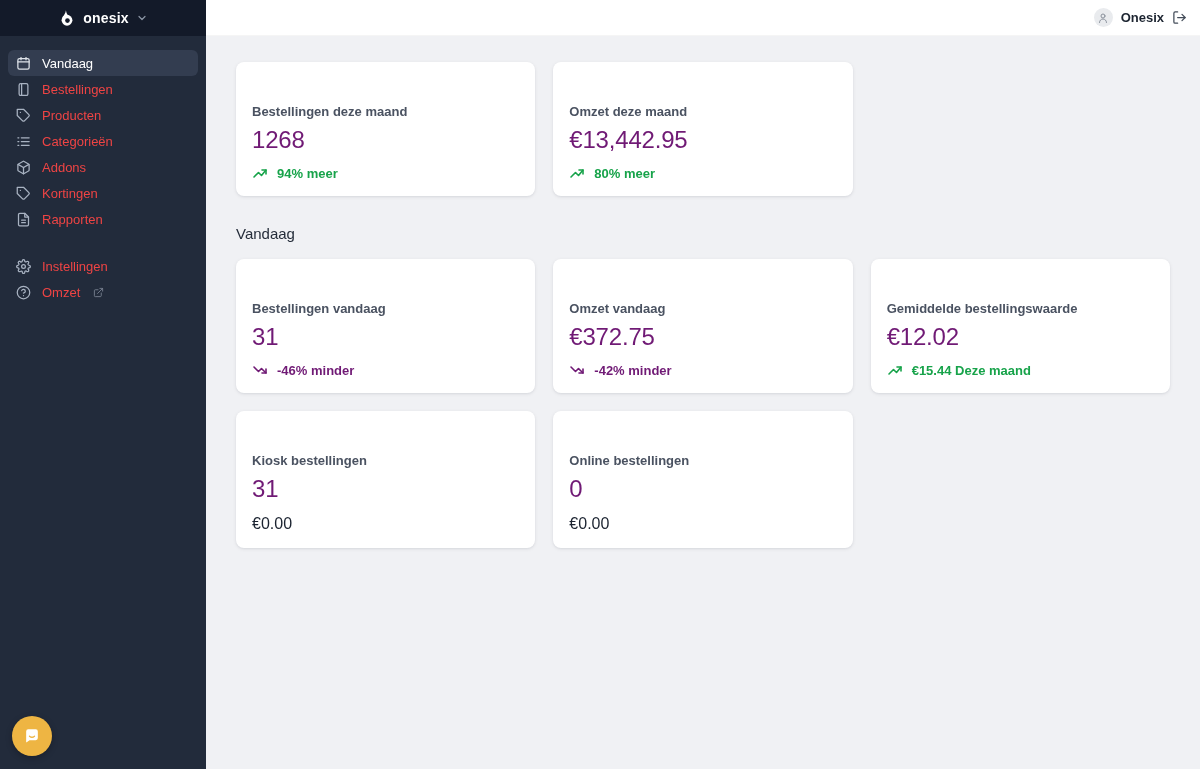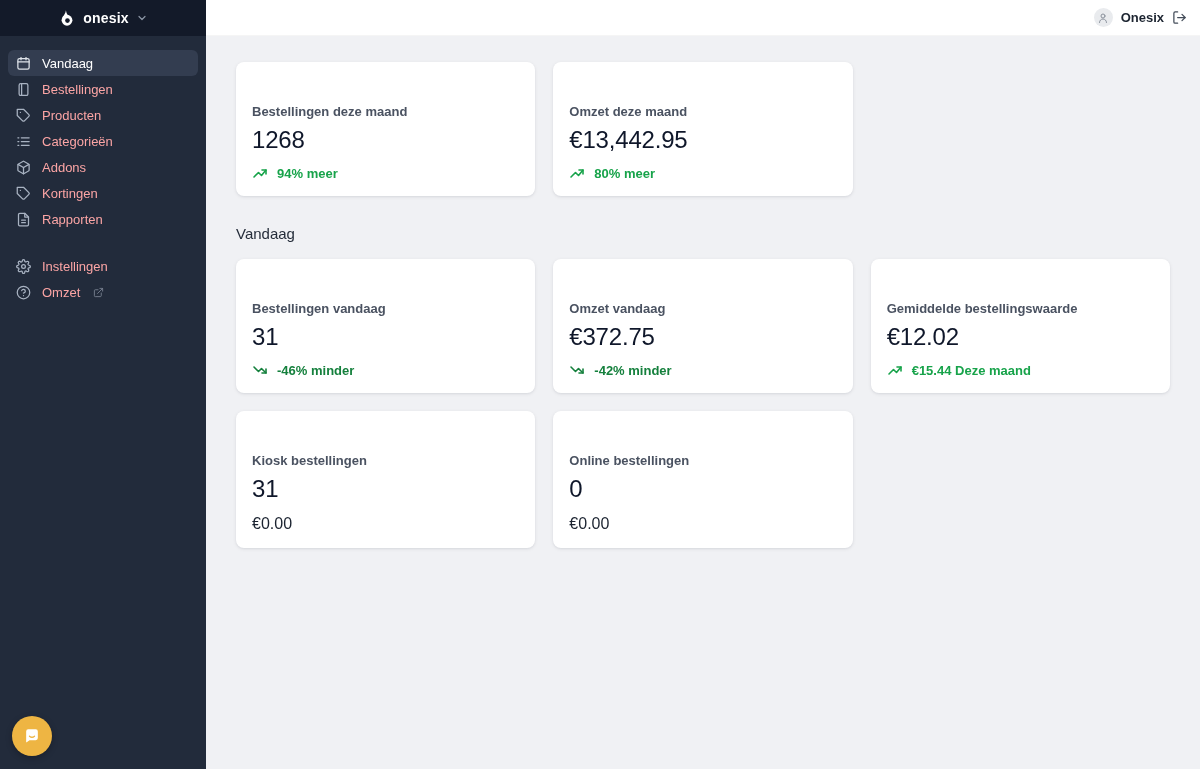--- a/index.html
+++ b/index.html
@@ -21,21 +21,21 @@
     height: 36px; background: #131a29; flex: 0 0 36px;
     display: flex; align-items: center; justify-content: center; gap: 7px;
     color: #fff;
   }
   .brand-name { font-size: 14px; font-weight: 700; letter-spacing: .2px; }
   .brand-chevron { color: #8b95a5; display: flex; }
   .nav { padding: 14px 8px 0 8px; }
   .nav-item {
     display: flex; align-items: center; gap: 11px;
     height: 26px; padding: 0 8px; border-radius: 6px;
-    color: #fca5a5; font-size: 13px; cursor: pointer; user-select: none;
+    color: #ef4444; font-size: 13px; cursor: pointer; user-select: none;
   }
   .nav-item .ico { display: flex; color: #a9b3c2; }
   .nav-item.active { background: #333d50; color: #fff; }
   .nav-item.active .ico { color: #dfe4ea; }
   .nav-footer { margin-top: 21px; }
   .ext { color: #77808f; display: flex; margin-left: 2px; }
   
   .topbar {
     position: absolute; left: 206px; right: 0; top: 0; height: 36px;
     background: #ffffff; border-bottom: 1px solid rgba(0,0,0,.04);
@@ -56,27 +56,27 @@
   }
   .grid {
     display: grid; grid-template-columns: repeat(3, 1fr); gap: 18px;
   }
   .card {
     background: #fff; border-radius: 8px; padding: 14px 16px 15px;
     box-shadow: 0 1px 2px rgba(16,24,40,.05), 0 1px 4px rgba(16,24,40,.07);
     min-height: 95px;
   }
   .card-label { font-size: 13px; font-weight: 600; color: #4a5261; margin-top: 28px; }
-  .card-value { font-size: 24px; font-weight: 500; color: #0f172a; margin-top: 7px; letter-spacing: -.2px; }
+  .card-value { font-size: 24px; font-weight: 500; color: #701a75; margin-top: 7px; letter-spacing: -.2px; }
   .card-delta {
     margin-top: 11px; font-size: 13px; font-weight: 600;
     display: flex; align-items: center; gap: 9px;
   }
   .delta-up   { color: #17a34a; }
-  .delta-down { color: #15803d; align-items: flex-end; }
+  .delta-down { color: #701a75; align-items: flex-end; }
   .card-sub { margin-top: 12px; font-size: 16px; color: #1b2330; }
   .section-title { font-size: 15px; color: #252d3a; margin: 29px 0 17px 0; font-weight: 400; }
   
   .chat-fab {
     position: absolute; left: 12px; bottom: 13px; width: 40px; height: 40px;
     border-radius: 50%; background: #eeb543; z-index: 3; border: none;
     display: flex; align-items: center; justify-content: center; cursor: pointer;
     box-shadow: 0 2px 6px rgba(0,0,0,.25);
   }
   svg { display: block; }

